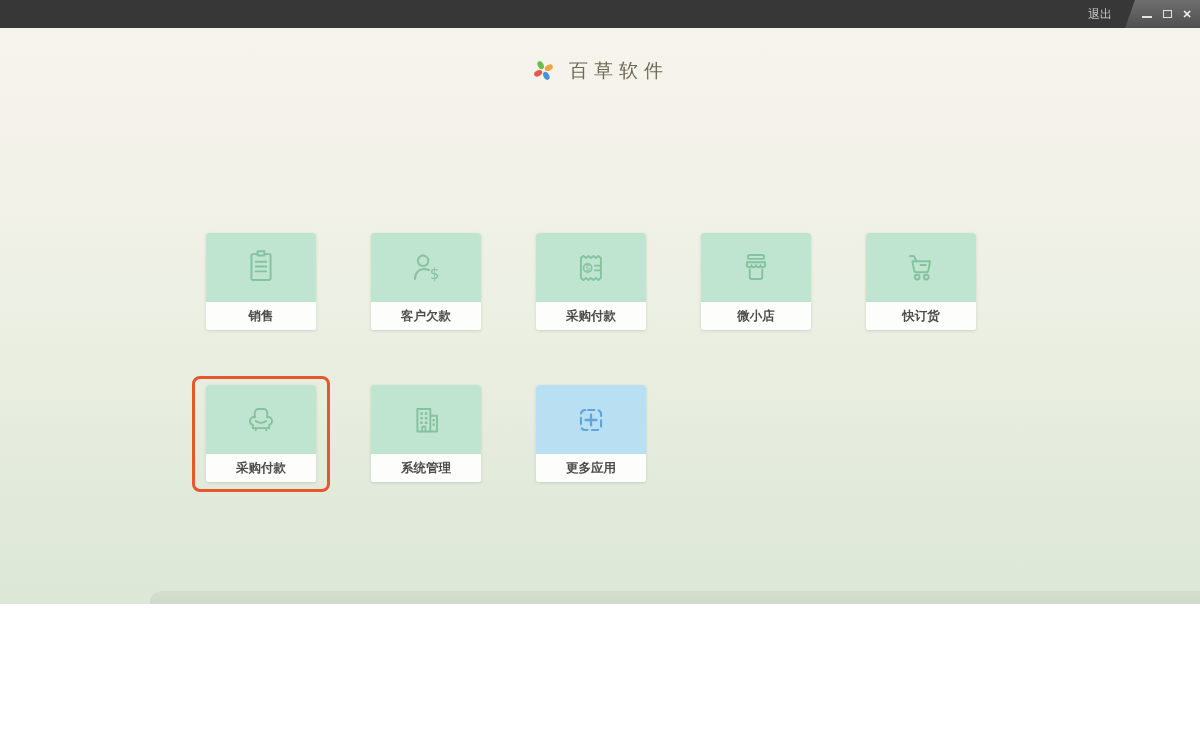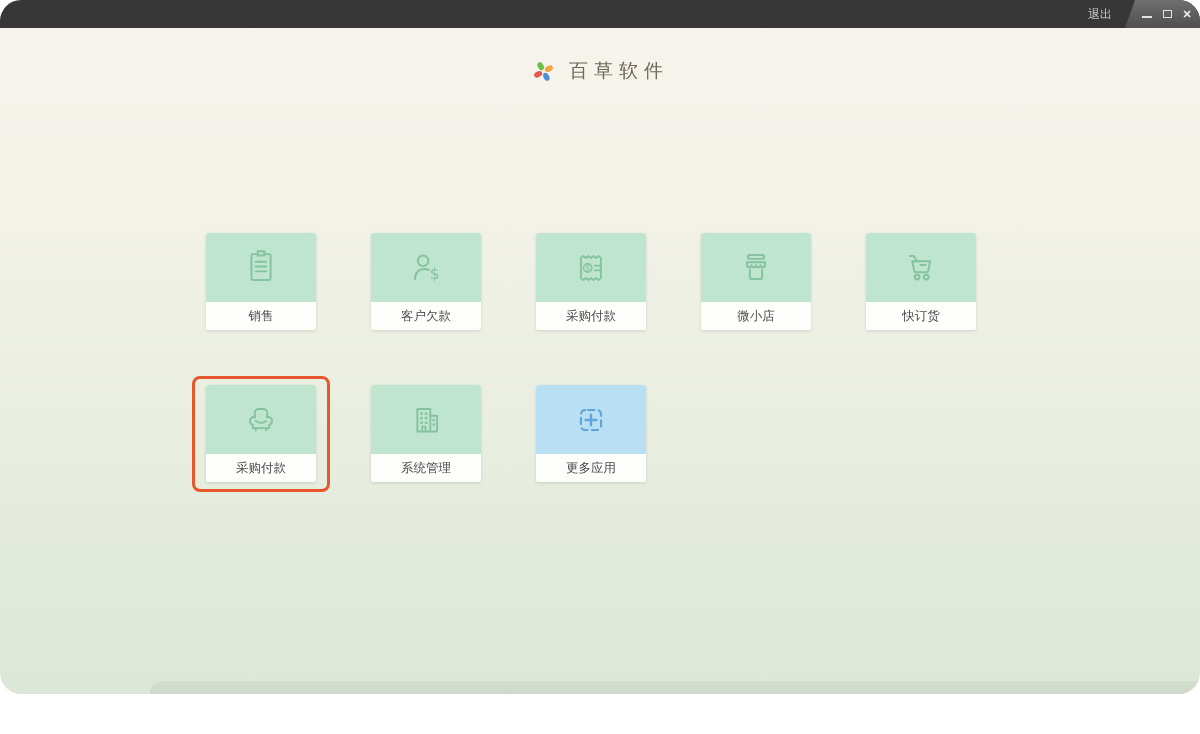--- a/index.html
+++ b/index.html
@@ -1,62 +1,61 @@
 <!DOCTYPE html>
 <html><head>
 <meta charset="utf-8">
 <style>
   * { margin:0; padding:0; box-sizing:border-box; }
   html,body { width:1200px; height:734px; }
   body { font-family:"Liberation Sans", sans-serif; }
   #app {
-    position:relative; width:1200px; height:694px; overflow:hidden;
+    position:relative; width:1200px; height:604px; overflow:hidden;
     background:linear-gradient(180deg,#f6f4ec 0%,#f3f2e9 28%,#e9eee0 62%,#e0e9da 85%,#dde7d8 100%);
-    border-radius:21px;
   }
 
   
   .titlebar { position:absolute; top:0; left:0; width:100%; height:28px; background:#373737; }
   .exit-btn {
     position:absolute; right:84px; top:0; height:28px; line-height:28px;
     color:#cccccc; font-size:12px; cursor:pointer; padding:0 4px;
   }
   .win-controls {
     position:absolute; right:0; top:0; width:75px; height:28px;
     clip-path:polygon(10px 0, 100% 0, 100% 100%, 0 100%);
     background:linear-gradient(180deg,#6f6f6f,#4f4f4f);
     display:flex; align-items:center; justify-content:space-evenly; padding-left:9px;
   }
   .wc { display:flex; align-items:center; justify-content:center; width:14px; height:16px; cursor:pointer; }
   .wc-min i { display:block; width:10px; height:2px; background:#e3e3e3; margin-top:5px; }
   .wc-max i { display:block; width:9px; height:8px; border:1.5px solid #e3e3e3; }
   .wc-close { color:#ededed; font-size:11px; font-weight:bold; }
 
   
-  .logo { position:absolute; top:58px; left:0; width:100%; display:flex; align-items:center; justify-content:center; gap:13px; }
+  .logo { position:absolute; top:58px; left:0; width:100%; display:flex; align-items:flex-start; justify-content:center; gap:13px; }
   .logo-text {
     font-family:"DejaVu Serif", serif; font-size:19px; color:#6e6656; letter-spacing:6px;
   }
 
   
   .grid {
     position:absolute; left:206px; top:233px;
     display:grid; grid-template-columns:repeat(5,110px); grid-auto-rows:97px; column-gap:55px; row-gap:55px;
   }
   .tile-wrap { position:relative; width:110px; height:97px; }
   .tile {
     width:110px; height:97px; border-radius:3px; overflow:hidden; cursor:pointer;
     box-shadow:0 1px 3px rgba(110,125,105,.25);
     display:flex; flex-direction:column; background:#ffffff;
   }
   .tile-icon-area { height:69px; background:#bfe4cf; display:flex; align-items:center; justify-content:center; }
   .tile.blue .tile-icon-area { background:#b9dff2; }
   .tile-label {
     height:28px; background:#fdfdfc; display:flex; align-items:center; justify-content:center;
-    font-size:12.5px; color:#4c4c4c;
+    font-size:12.5px; color:#4c4c4c;font-weight:bold;
   }
   .highlight-ring {
     position:absolute; left:-14px; right:-14px; top:-9px; bottom:-10px;
     border:3px solid #e8562b; border-radius:8px; pointer-events:none;
   }
 
   
   .bottom-edge {
     position:absolute; left:150px; right:0; bottom:0; height:13px;
     background:linear-gradient(180deg, rgba(135,150,130,.10), rgba(135,150,130,.18));

